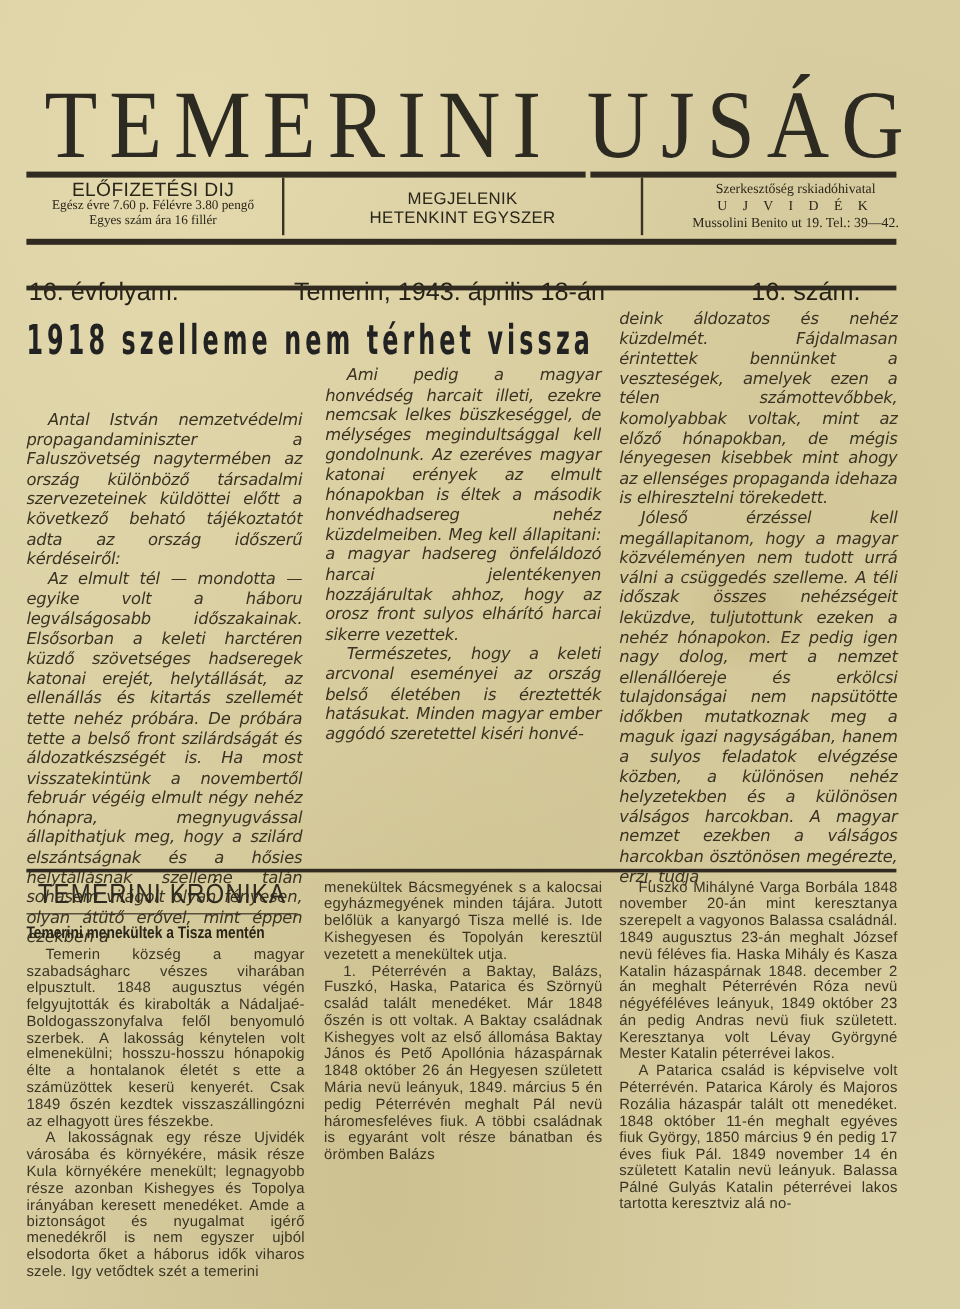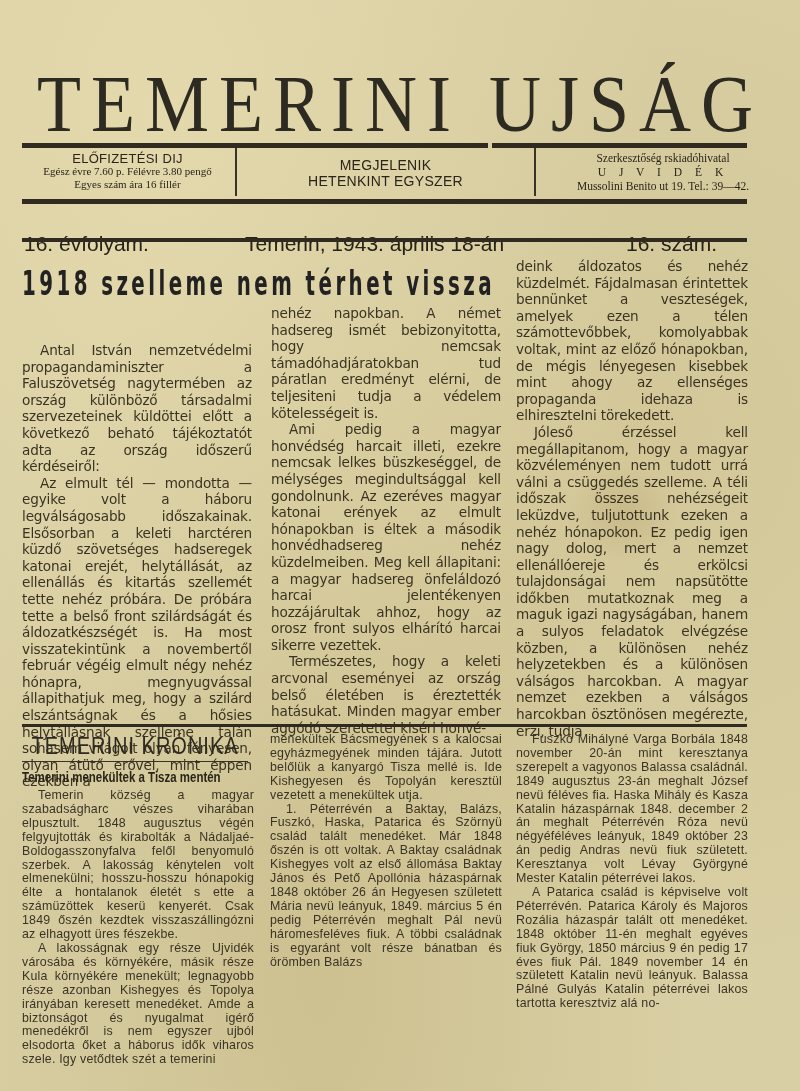--- a/index.html
+++ b/index.html
@@ -25,42 +25,42 @@
     font-size: 72px; letter-spacing: 10px; line-height: 1;
     color: #2d2a22;
     transform: scaleY(1.12);
     transform-origin: top center;
   }
   .rule { background: #302a20; height: 5px; }
   .rule.thin { height: 1px; background: #3a3225; }
   .vsep { background: #3a3225; width: 2px; }
 
   .box-left { left: 20px; top: 152px; width: 215px; text-align: center; font-family: "Liberation Serif", serif; font-size: 11px; line-height: 13px; }
-  .box-left .hd { font-family: "Liberation Sans", sans-serif; font-size: 13px; letter-spacing: 0.3px; }
+  .box-left .hd { font-family: "Liberation Sans", sans-serif; font-size: 16px; letter-spacing: 0.3px; }
   .box-mid { left: 238px; top: 157px; width: 295px; text-align: center; font-family: Liberation Sans, sans-serif; font-size: 14px; line-height: 16px; letter-spacing: 0.3px; }
   .box-right { left: 538px; top: 151px; width: 250px; text-align: center; font-family: Liberation Serif, serif; font-size: 11.5px; line-height: 14px; }
   .box-right .city { letter-spacing: 5px; }
 
   .dateline { top: 206px; font-family: Liberation Sans, sans-serif; font-size: 21px; color: #262218; margin-top: 26px; }
 
   
   .headline {
     left: 22px; top: 263px; width: 470px;
     font-family: "DejaVu Sans Condensed", "DejaVu Sans", sans-serif;
     font-weight: bold; font-size: 29px; letter-spacing: 4.5px;
     transform: scaleX(0.76) scaleY(1.18); transform-origin: left top;
     white-space: nowrap; color: #222;
   }
   .col {
     font-family: "DejaVu Sans", sans-serif;
     font-size: 13.6px; line-height: 16.6px;
     text-align: justify; color: #3a3322;
     letter-spacing: -0.15px;
   }
-  .col p { text-indent: 18px; }
+  .col p { text-indent: 18px; font-style: italic; }
   .col p.noindent { text-indent: 0; }
 
   .section-title {
     left: 20px; top: 733px; width: 230px;
     font-family: "Liberation Sans", sans-serif; font-size: 20px; letter-spacing: 1px;
     color: #2f2a20; text-align: center;
     transform: scaleY(1.15); transform-origin: top;
   }
   .subhead {
     left: 22px; top: 769px;
@@ -113,21 +113,20 @@
 <div class="abs rule" style="left:22px; top:238px; width:725px; height:4px;"></div>
 
 <div class="abs headline">1918 szelleme nem térhet vissza</div>
 
 <div class="abs col" style="left:22px; top:305px; width:230px;margin-top:37px;">
   <p>Antal István nemzetvédelmi propagandaminiszter a Faluszövetség nagytermében az ország különböző társadalmi szervezeteinek küldöttei előtt a következő beható tájékoztatót adta az ország időszerű kérdéseiről:</p>
   <p>Az elmult tél — mondotta — egyike volt a háboru legválságosabb időszakainak. Elsősorban a keleti harctéren küzdő szövetséges hadseregek katonai erejét, helytállását, az ellenállás és kitartás szellemét tette nehéz próbára. De próbára tette a belső front szilárdságát és áldozatkészségét is. Ha most visszatekintünk a novembertől február végéig elmult négy nehéz hónapra, megnyugvással állapithatjuk meg, hogy a szilárd elszántságnak és a hősies helytállásnak szelleme talán sohasem világolt olyan fényesen, olyan átütő erővel, mint éppen ezekben a</p>
 </div>
 
 <div class="abs col" style="left:271px; top:305px; width:230px;">
-  <p class="noindent">nehéz napokban. A német hadsereg ismét bebizonyitotta, hogy nemcsak támadóhadjáratokban tud páratlan eredményt elérni, de teljesiteni tudja a védelem kötelességeit is.</p>
   <p>Ami pedig a magyar honvédség harcait illeti, ezekre nemcsak lelkes büszkeséggel, de mélységes megindultsággal kell gondolnunk. Az ezeréves magyar katonai erények az elmult hónapokban is éltek a második honvédhadsereg nehéz küzdelmeiben. Meg kell állapitani: a magyar hadsereg önfeláldozó harcai jelentékenyen hozzájárultak ahhoz, hogy az orosz front sulyos elhárító harcai sikerre vezettek.</p>
   <p>Természetes, hogy a keleti arcvonal eseményei az ország belső életében is éreztették hatásukat. Minden magyar ember aggódó szeretettel kiséri honvé-</p>
 </div>
 
 <div class="abs col" style="left:516px; top:258px; width:232px;">
   <p class="noindent">deink áldozatos és nehéz küzdelmét. Fájdalmasan érintettek bennünket a veszteségek, amelyek ezen a télen számottevőbbek, komolyabbak voltak, mint az előző hónapokban, de mégis lényegesen kisebbek mint ahogy az ellenséges propaganda idehaza is elhireszteIni törekedett.</p>
   <p>Jóleső érzéssel kell megállapitanom, hogy a magyar közvéleményen nem tudott urrá válni a csüggedés szelleme. A téli időszak összes nehézségeit leküzdve, tuljutottunk ezeken a nehéz hónapokon. Ez pedig igen nagy dolog, mert a nemzet ellenállóereje és erkölcsi tulajdonságai nem napsütötte időkben mutatkoznak meg a maguk igazi nagyságában, hanem a sulyos feladatok elvégzése közben, a különösen nehéz helyzetekben és a különösen válságos harcokban. A magyar nemzet ezekben a válságos harcokban ösztönösen megérezte, érzi, tudja</p>
 </div>
 
 <div class="abs rule" style="left:22px; top:724px; width:725px; height:3px;"></div>

